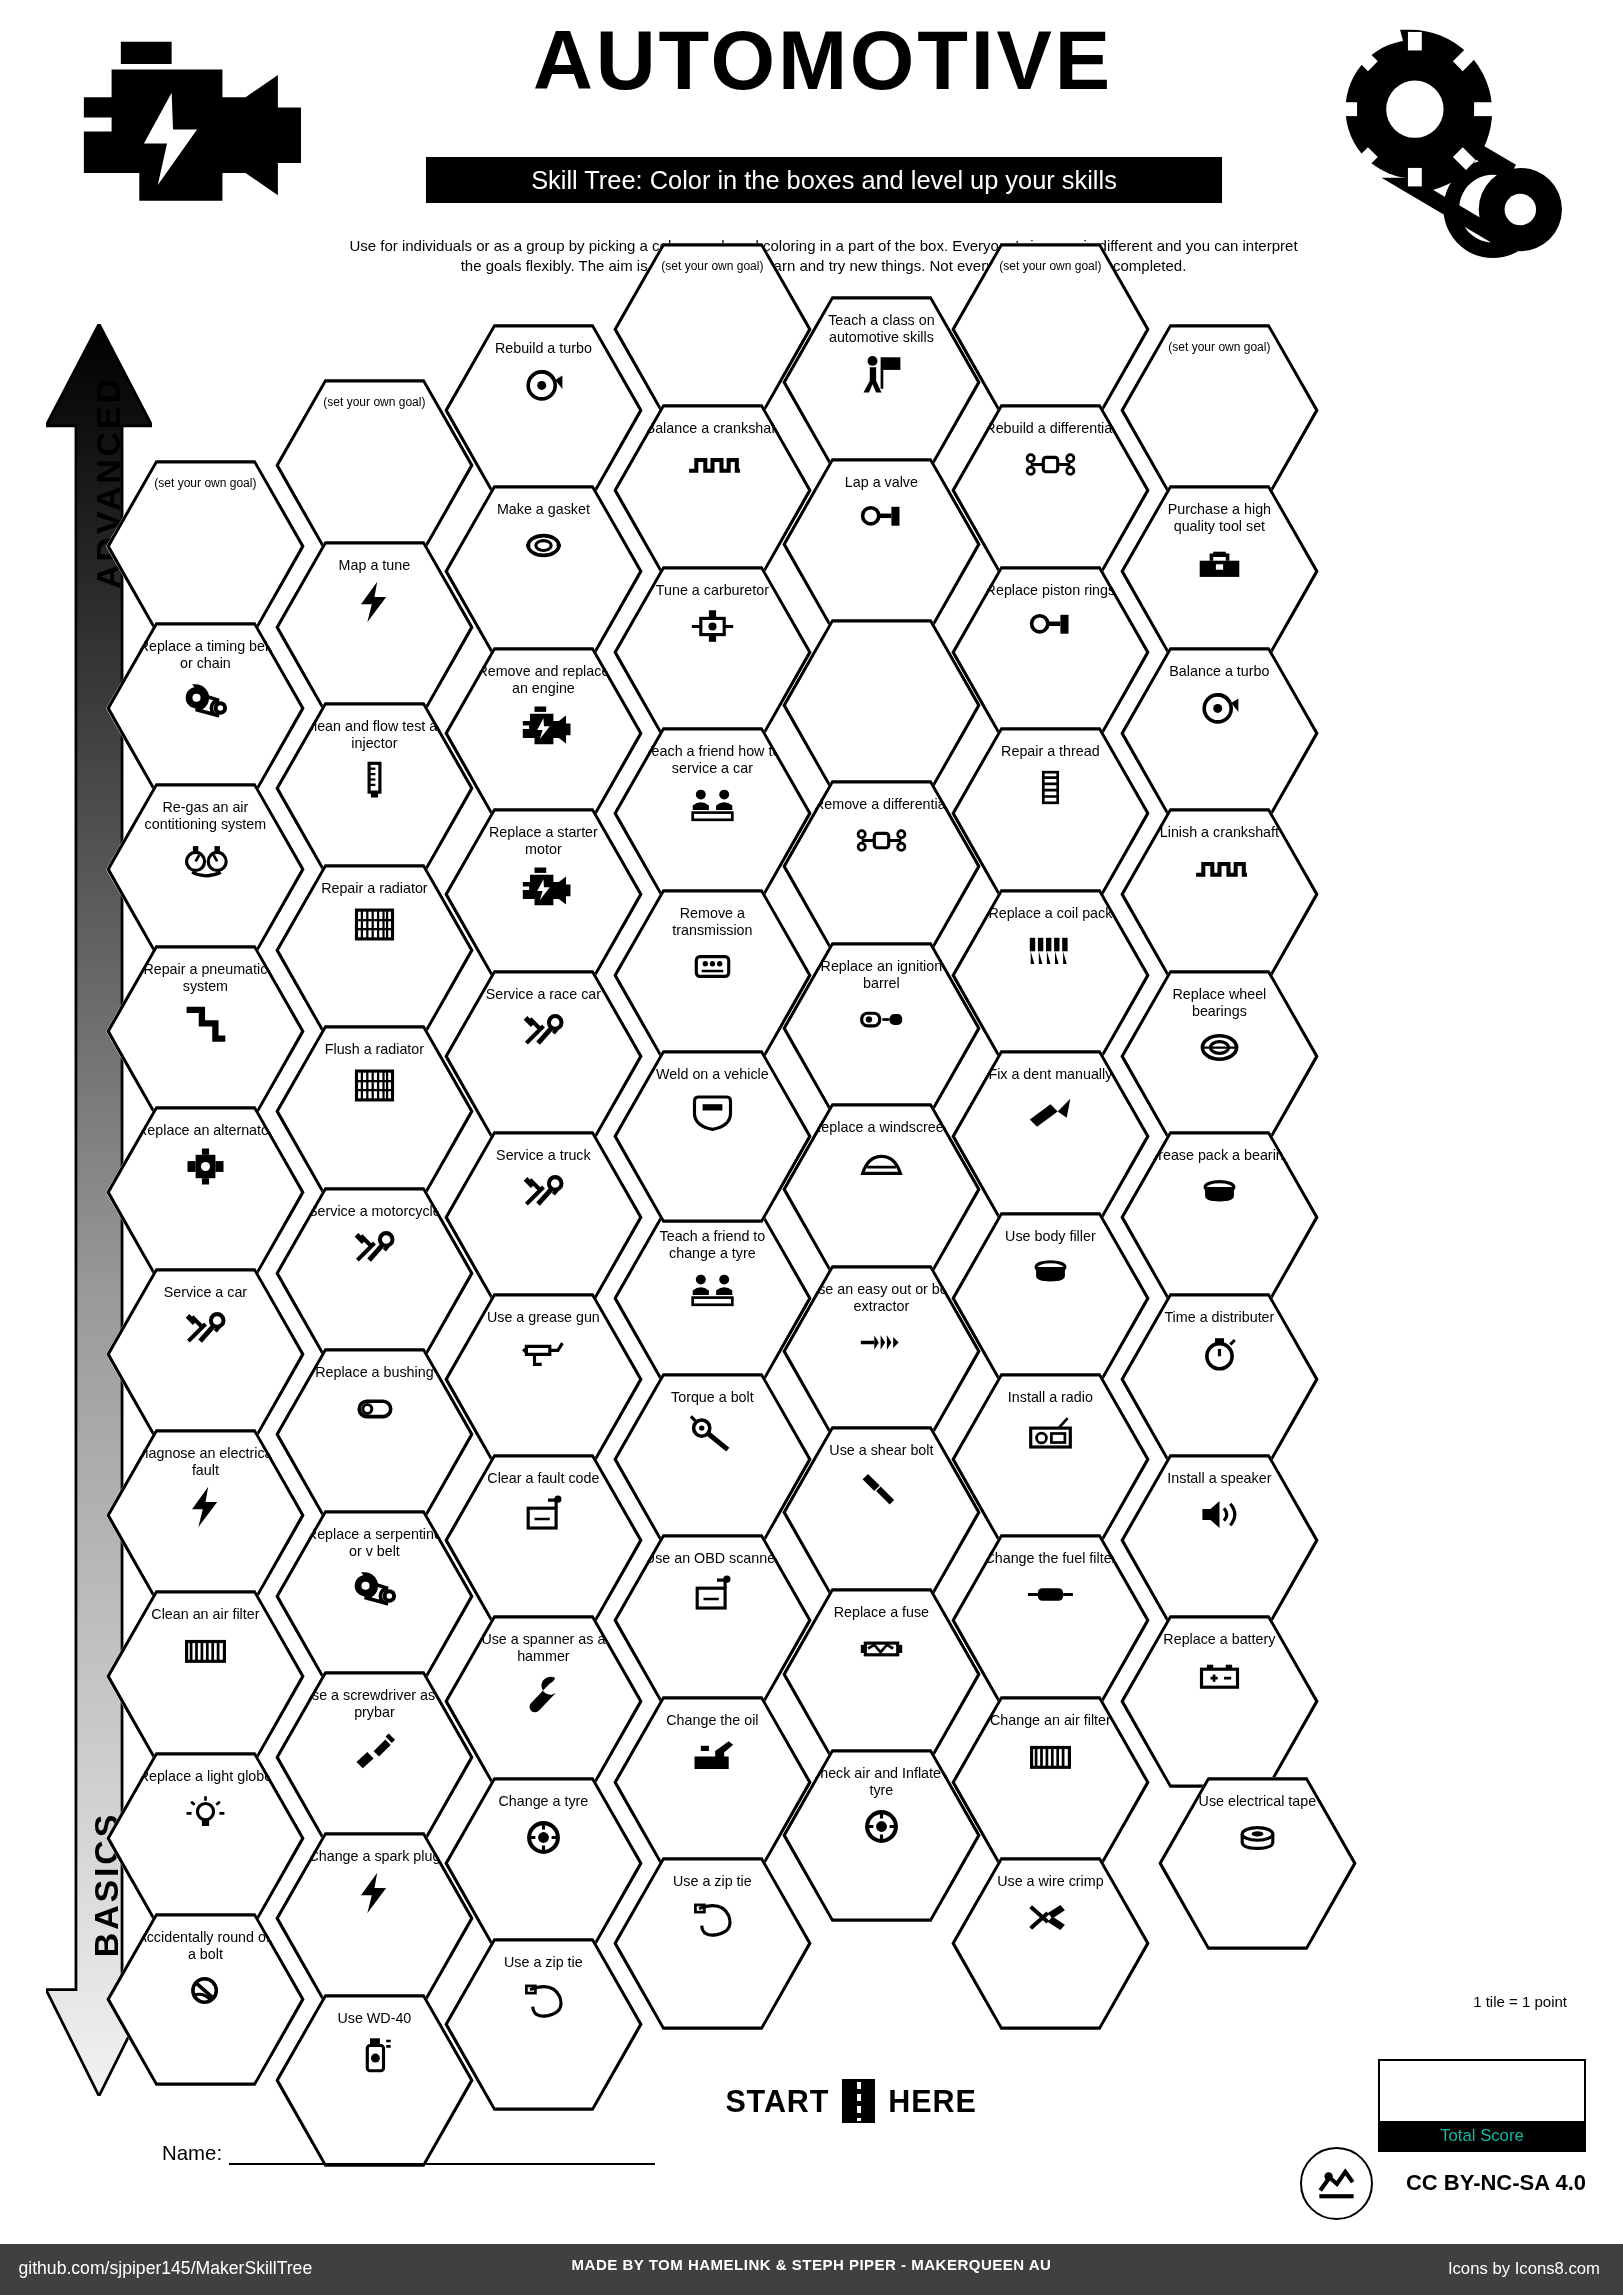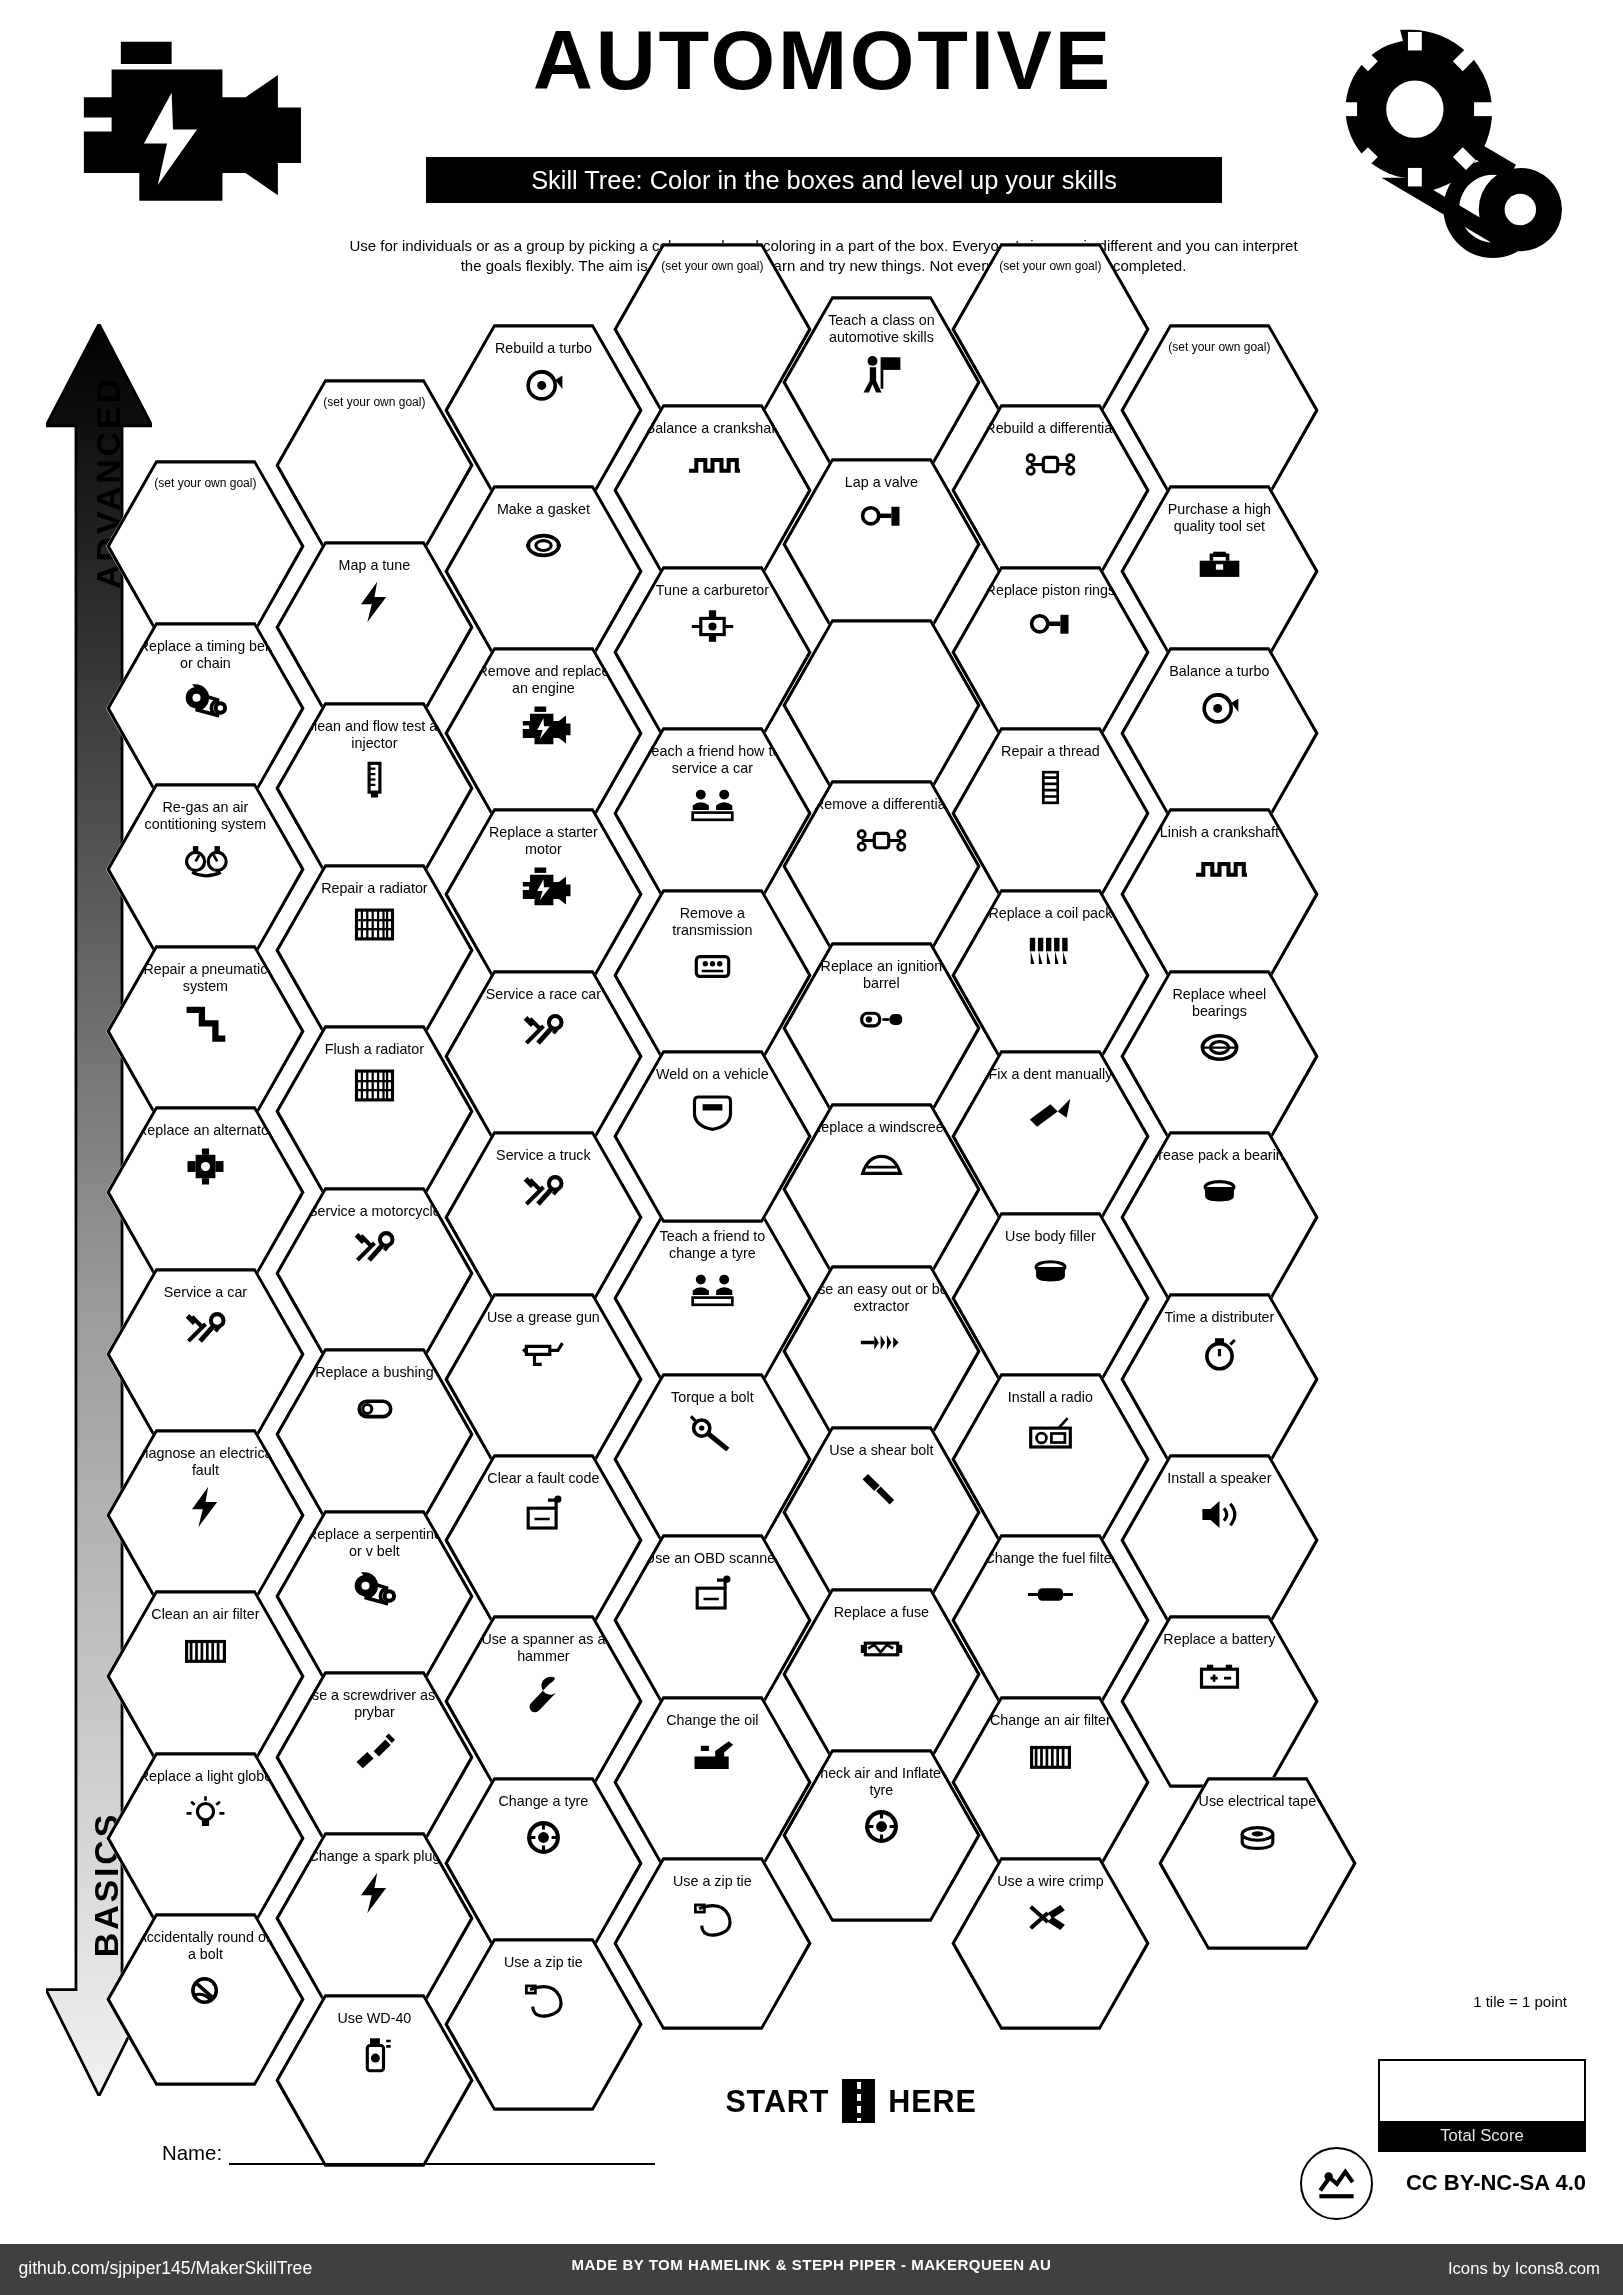--- a/index.html
+++ b/index.html
@@ -192,21 +192,21 @@
     border: 2.8px solid #000;
     box-sizing: border-box;
   }
   #score-label {
     position: absolute;
     left: 0;
     bottom: 0;
     width: 100%;
     height: 29px;
     background: #000;
-    color: #e5e5e5;
+    color: #14b8a6;
     display: flex;
     align-items: center;
     justify-content: center;
     font-size: 16.7px;
   }
   #tile-point {
     position: absolute;
     right: 56px;
     top: 1993px;
     font-size: 15px;

